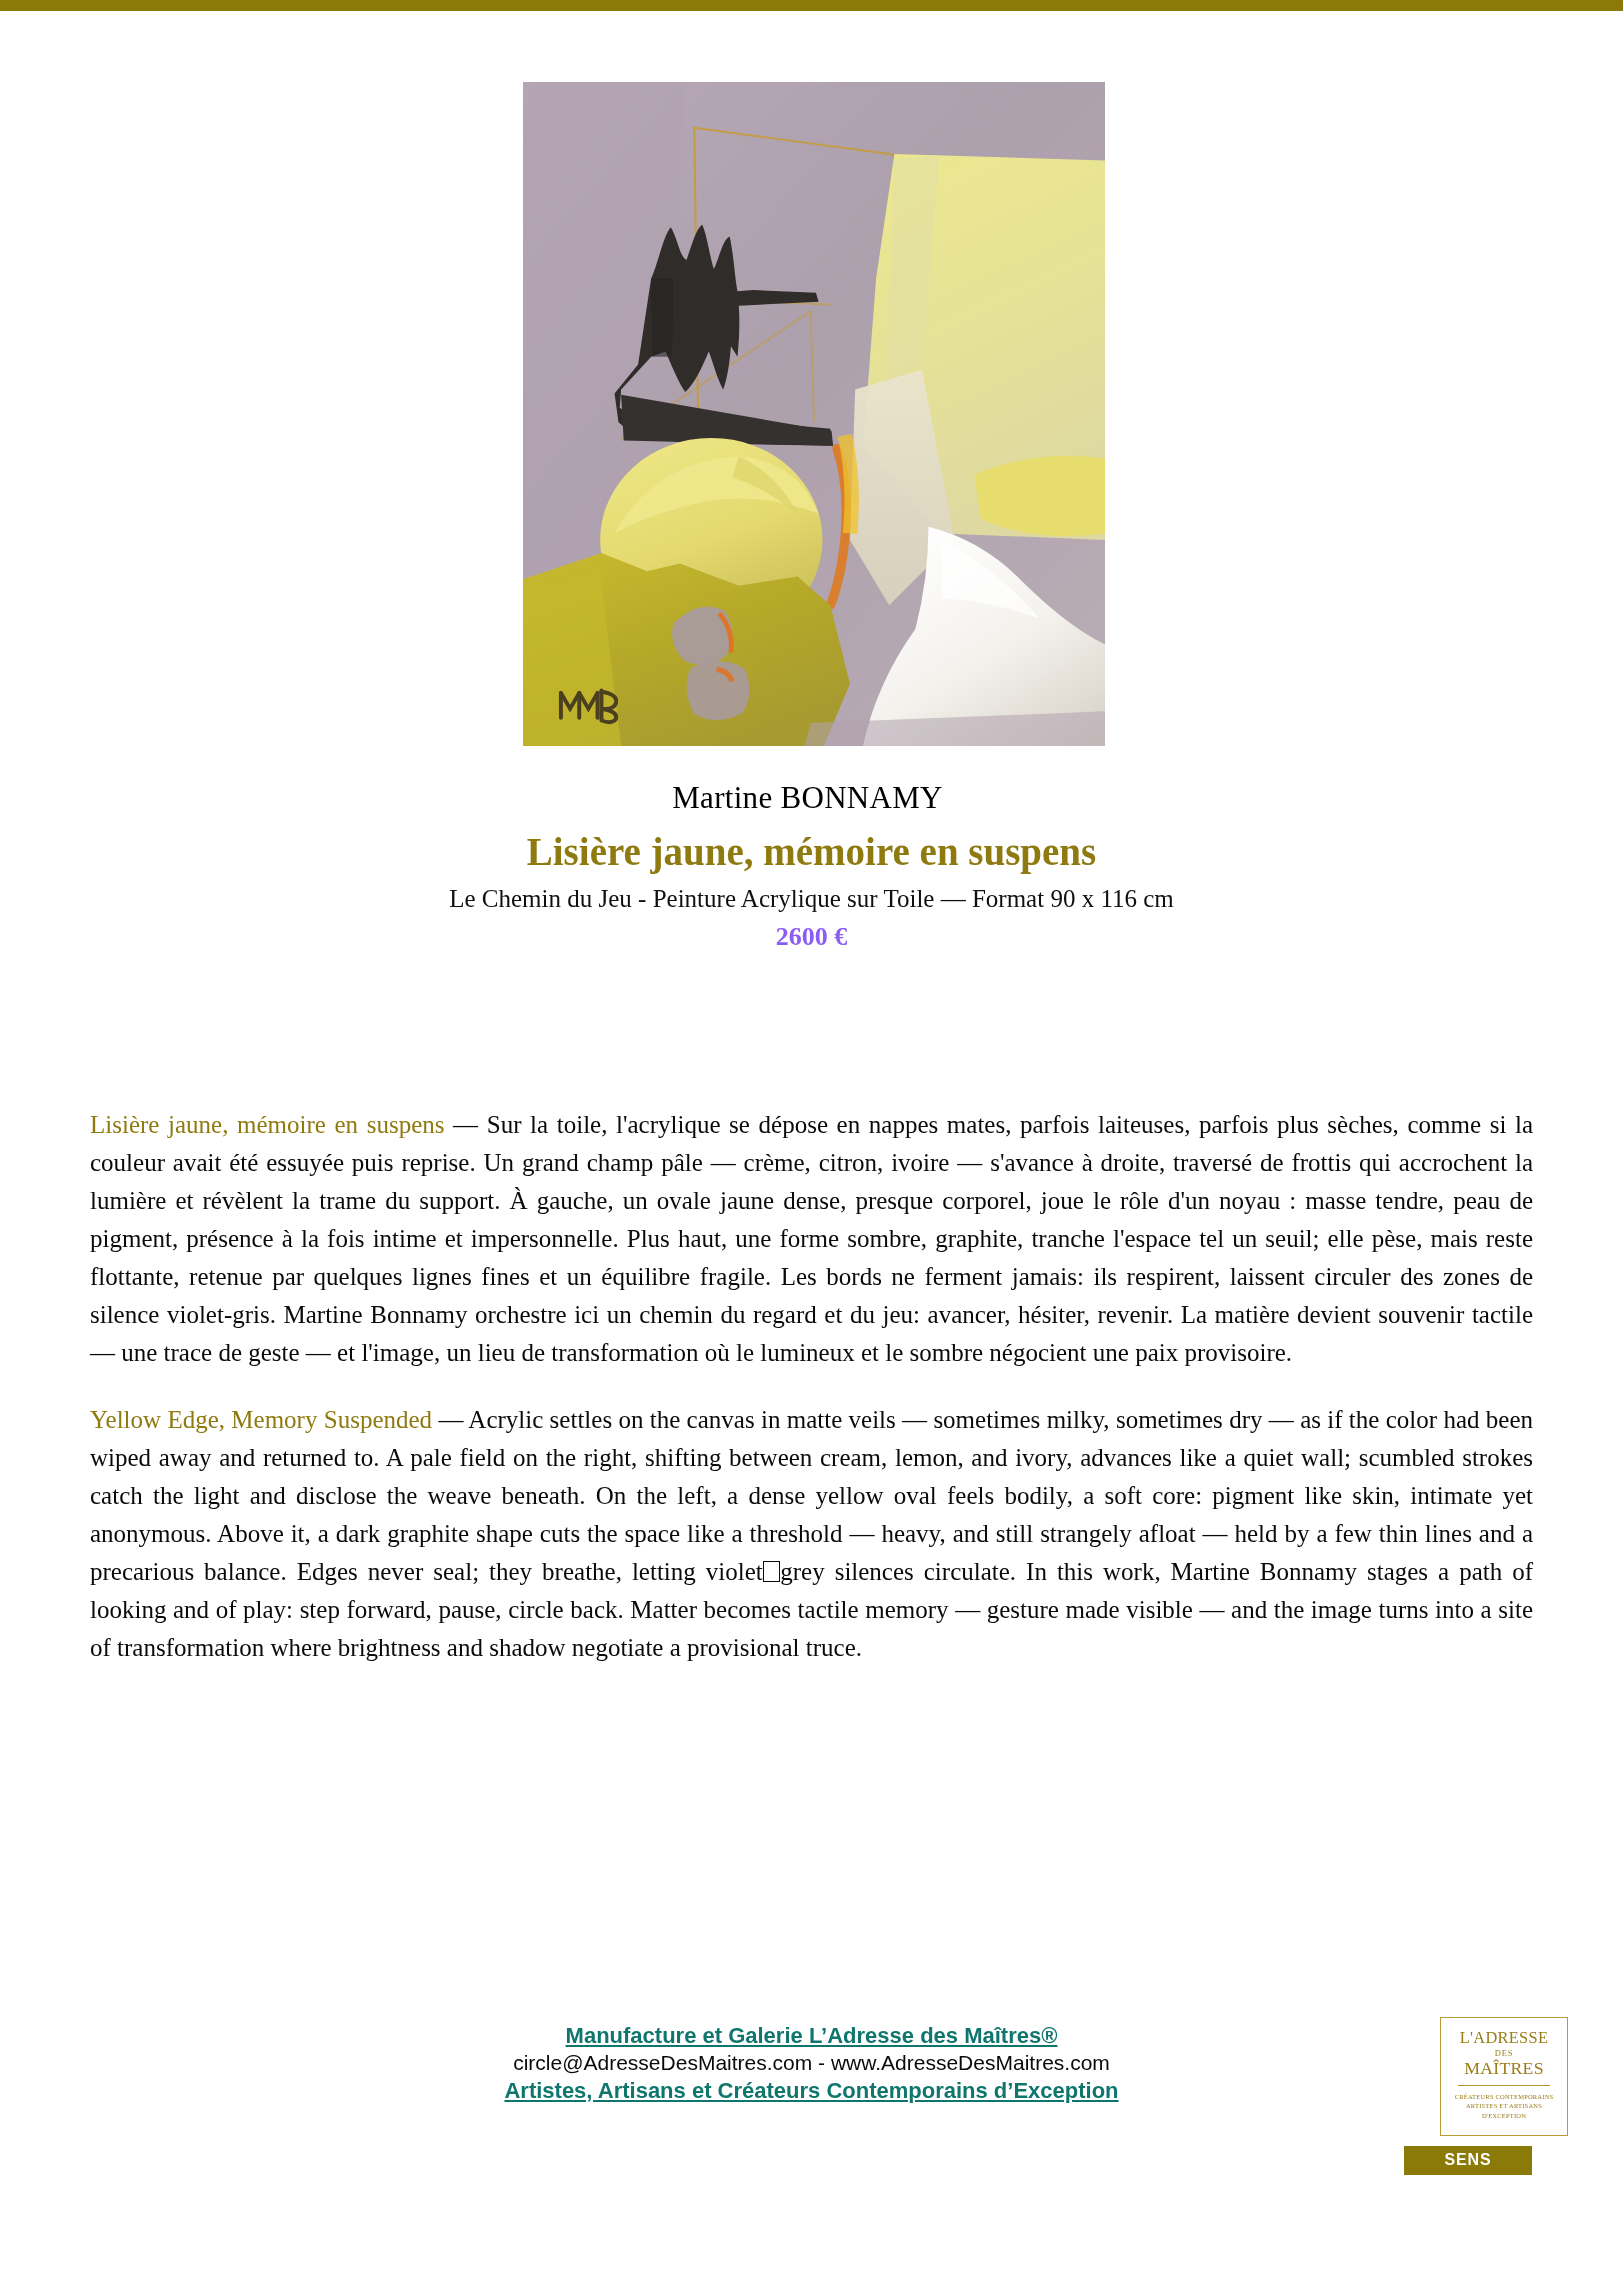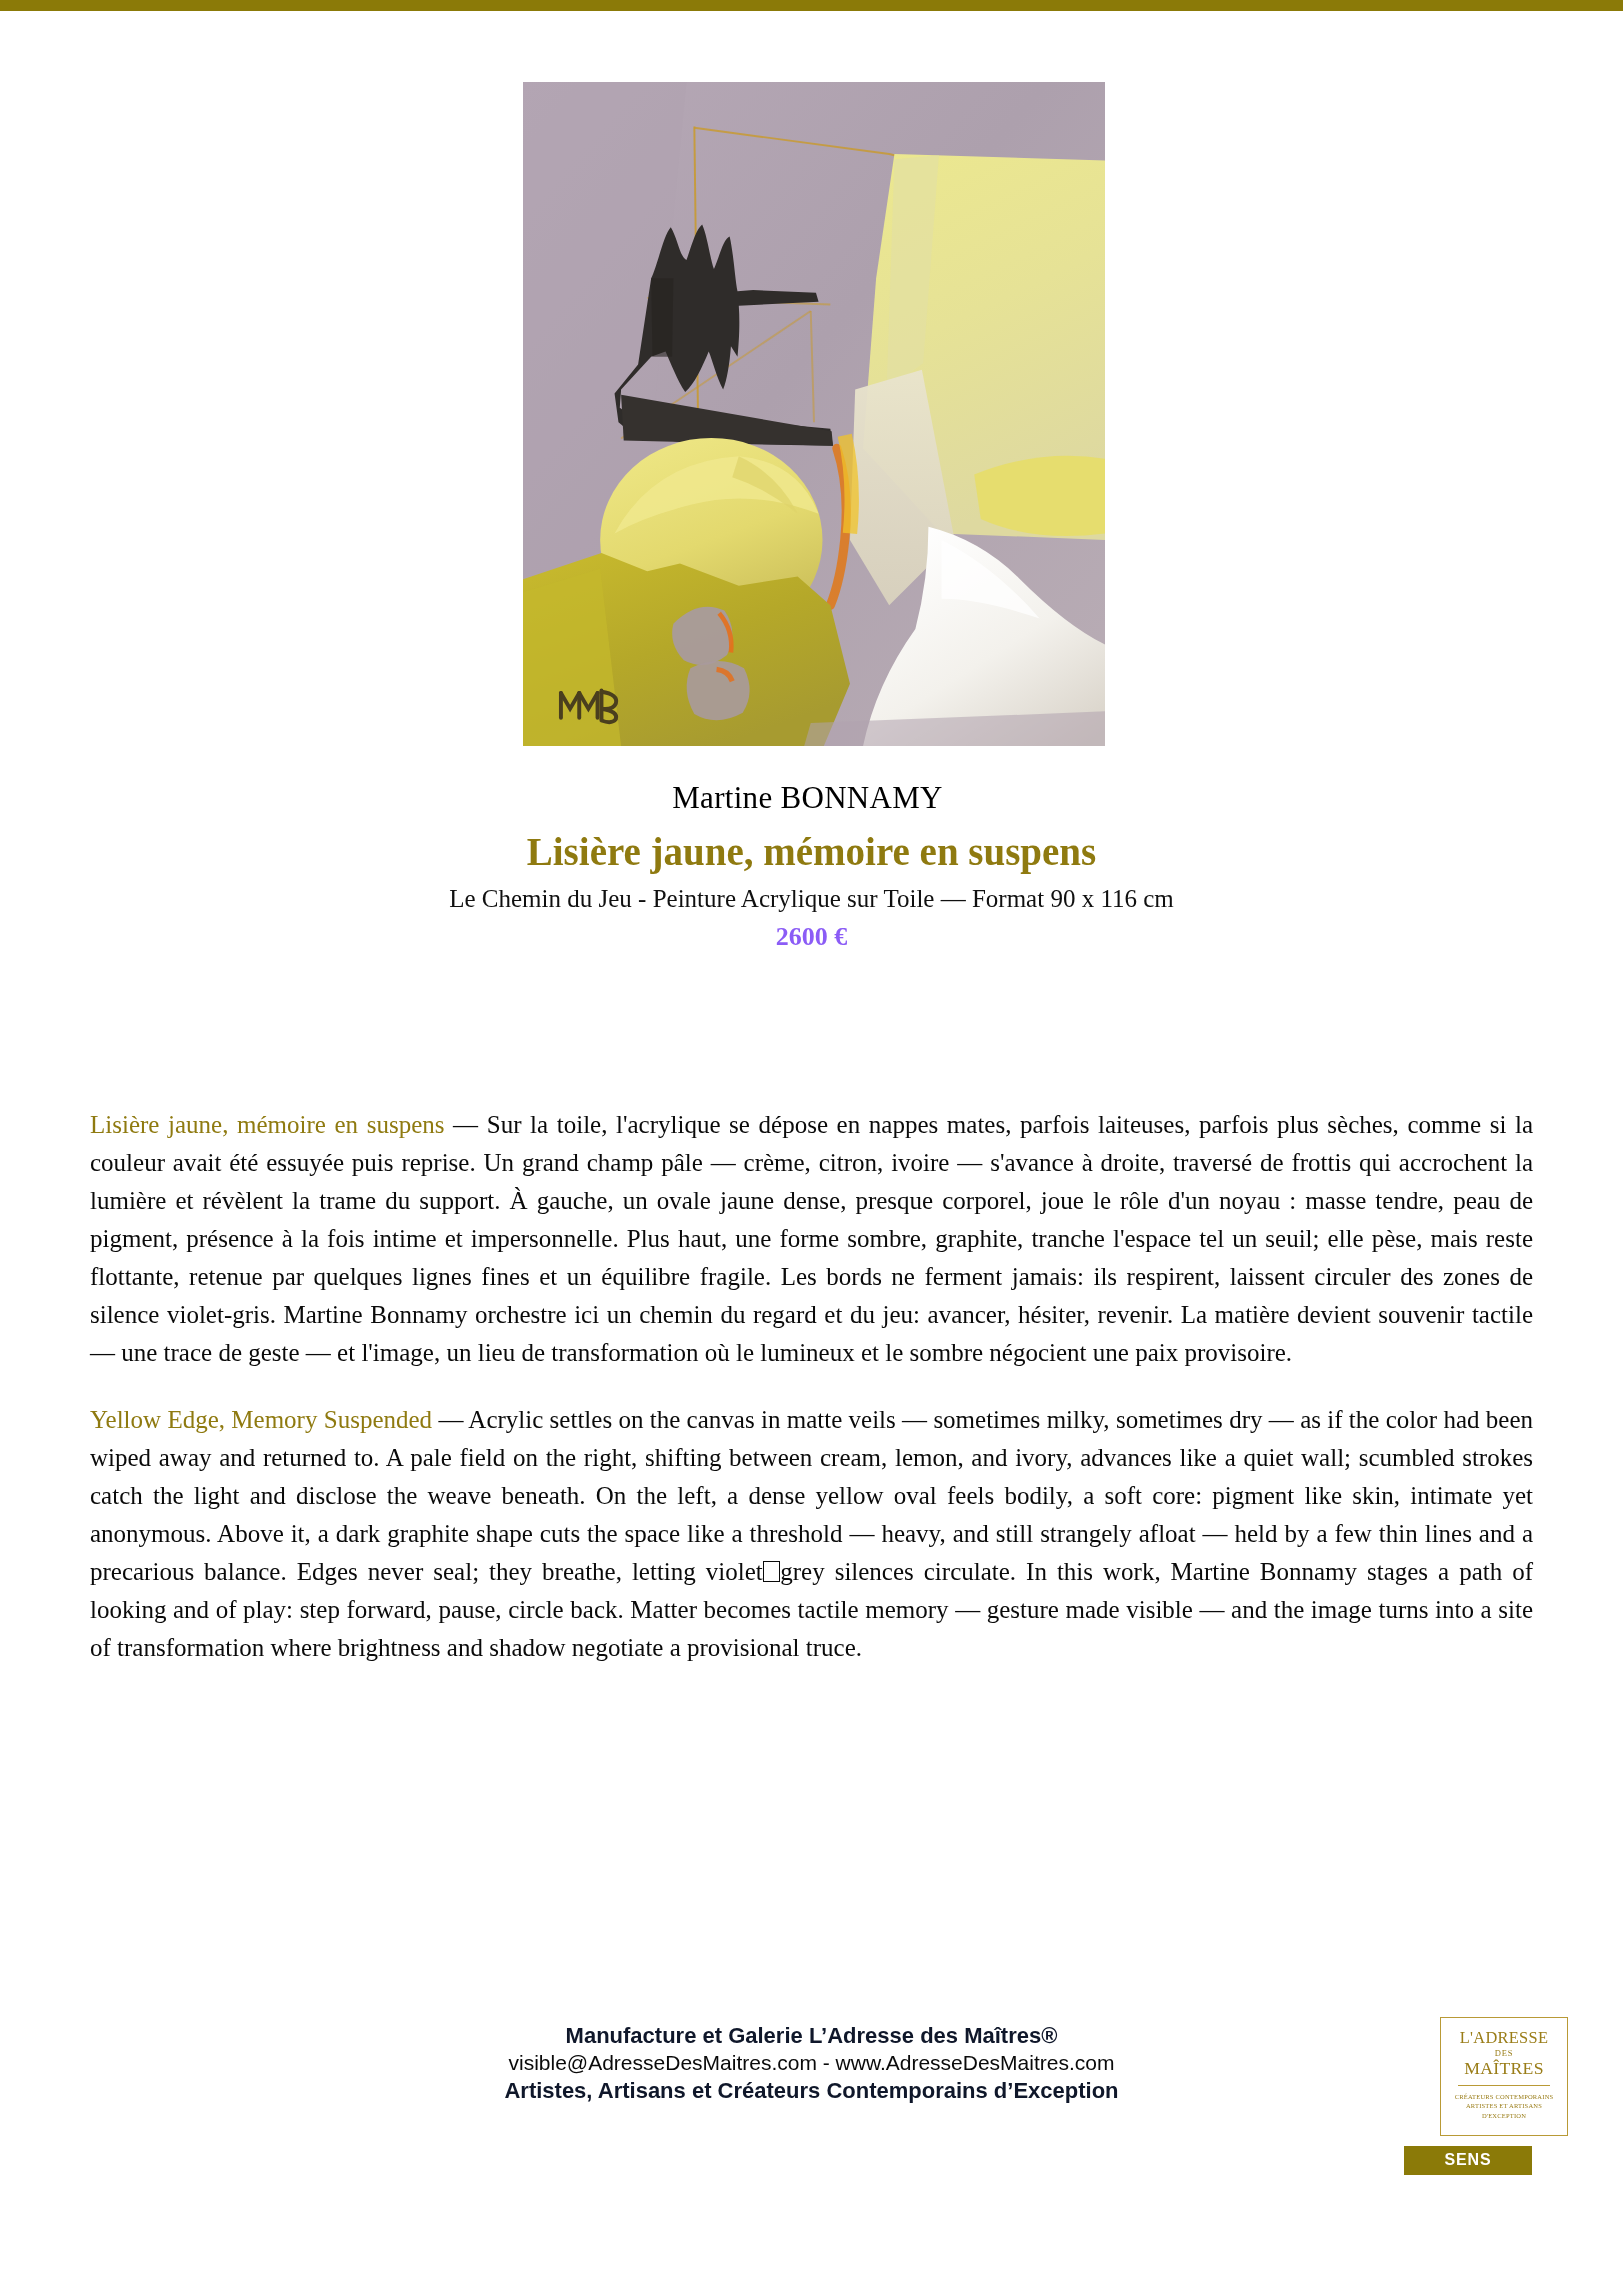--- a/index.html
+++ b/index.html
@@ -105,23 +105,24 @@
     left:0; top:2022px;
     width:1623px;
     text-align:center;
     font-family:"Liberation Sans", sans-serif;
   }
   .footer-line{
     line-height:1.28;
     margin:0;
   }
   .f-gold-bold{
-    color:#0f172a;
+    color:#0f766e;
     font-weight:bold;
     font-size:22px;
+    text-decoration:underline;
   }
   .f-black{
     color:#0a0a0a;
     font-size:21px;
   }
 
   
   .logo-area{
     position:absolute;
     left:1404px; top:2017px;
@@ -277,21 +278,21 @@
 <div class="body-text">
 
   <p class="para"><span class="lead-in">Lisière jaune, mémoire en suspens</span><span> — Sur la toile, l'acrylique se dépose en nappes mates, parfois laiteuses, parfois plus sèches, comme si la couleur avait été essuyée puis reprise. Un grand champ pâle — crème, citron, ivoire — s'avance à droite, traversé de frottis qui accrochent la lumière et révèlent la trame du support. À gauche, un ovale jaune dense, presque corporel, joue le rôle d'un noyau : masse tendre, peau de pigment, présence à la fois intime et impersonnelle. Plus haut, une forme sombre, graphite, tranche l'espace tel un seuil; elle pèse, mais reste flottante, retenue par quelques lignes fines et un équilibre fragile. Les bords ne ferment jamais: ils respirent, laissent circuler des zones de silence violet-gris. Martine Bonnamy orchestre ici un chemin du regard et du jeu: avancer, hésiter, revenir. La matière devient souvenir tactile — une trace de geste — et l'image, un lieu de transformation où le lumineux et le sombre négocient une paix provisoire.</span></p>
 
   <p class="para"><span class="lead-in">Yellow Edge, Memory Suspended</span><span> — Acrylic settles on the canvas in matte veils — sometimes milky, sometimes dry — as if the color had been wiped away and returned to. A pale field on the right, shifting between cream, lemon, and ivory, advances like a quiet wall; scumbled strokes catch the light and disclose the weave beneath. On the left, a dense yellow oval feels bodily, a soft core: pigment like skin, intimate yet anonymous. Above it, a dark graphite shape cuts the space like a threshold — heavy, and still strangely afloat — held by a few thin lines and a precarious balance. Edges never seal; they breathe, letting violet</span><span class="tofu"></span><span>grey silences circulate. In this work, Martine Bonnamy stages a path of looking and of play: step forward, pause, circle back. Matter becomes tactile memory — gesture made visible — and the image turns into a site of transformation where brightness and shadow negotiate a provisional truce.</span></p>
 
 </div>
 
 <div class="footer">
   <p class="footer-line f-gold-bold">Manufacture et Galerie L’Adresse des Maîtres®</p>
-  <p class="footer-line f-black">visible@AdresseDesMaitres.com - www.AdresseDesMaitres.com</p>
+  <p class="footer-line f-black">circle@AdresseDesMaitres.com - www.AdresseDesMaitres.com</p>
   <p class="footer-line f-gold-bold">Artistes, Artisans et Créateurs Contemporains d’Exception</p>
 </div>
 
 <div class="logo-area">
   <div class="logo-box">
     <div class="logo-l1">L'ADRESSE</div>
     <div class="logo-l2">DES</div>
     <div class="logo-l3">MAÎTRES</div>
     <div class="logo-rule"></div>
     <div class="logo-sub">CRÉATEURS CONTEMPORAINS</div>

